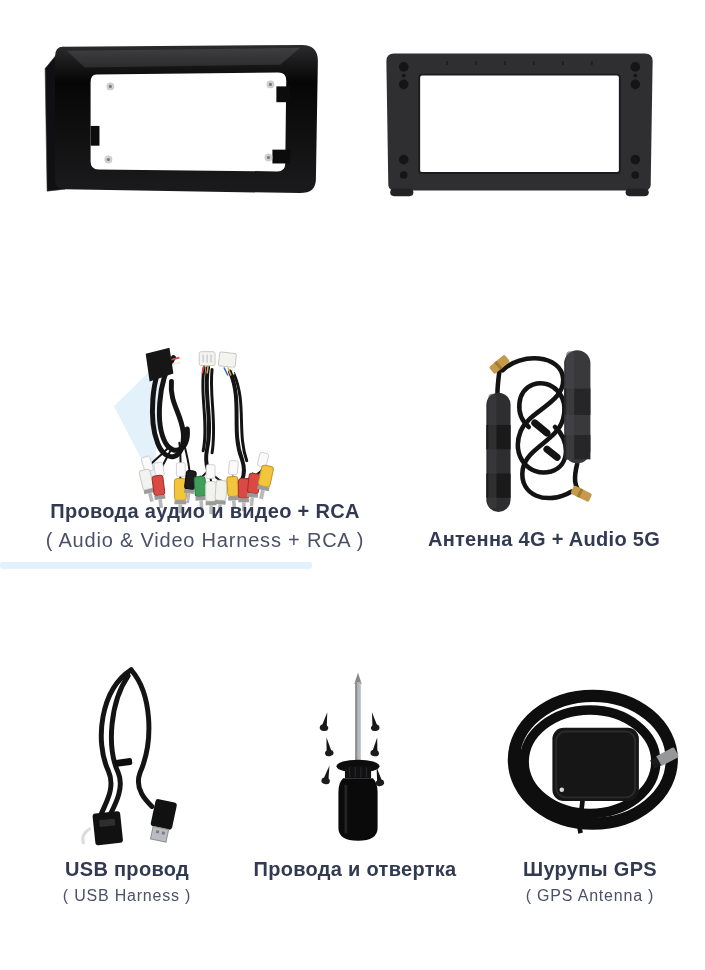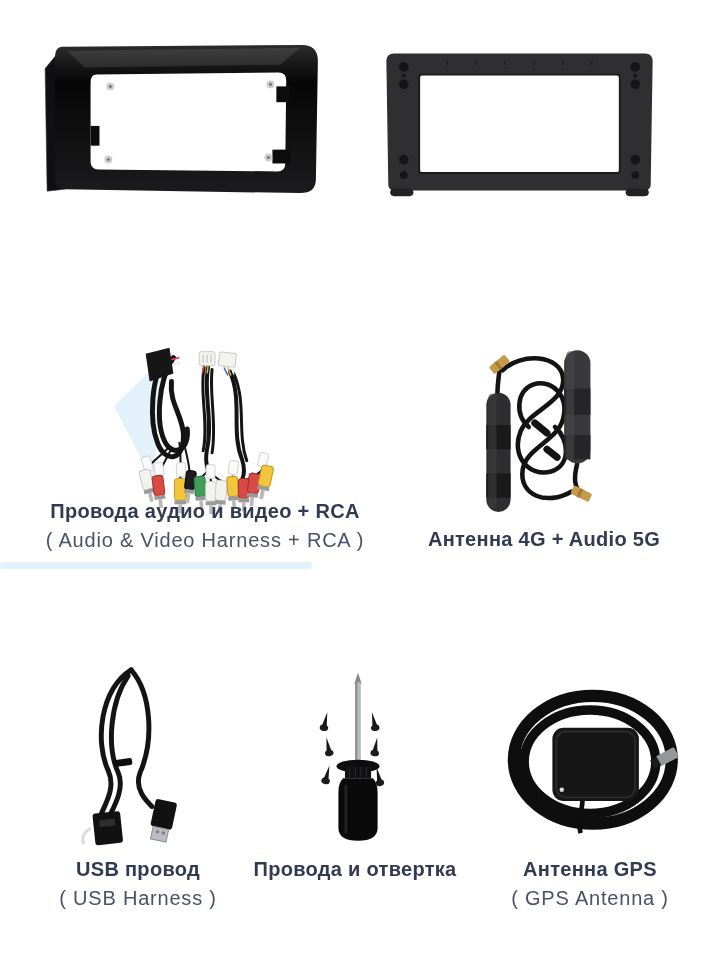--- a/index.html
+++ b/index.html
@@ -6,21 +6,21 @@
   #canvas{
     position:relative;width:705px;height:970px;background:#ffffff;
     font-family:"Liberation Sans",sans-serif;overflow:hidden;
   }
   .abs{position:absolute;}
   .caption{position:absolute;text-align:center;z-index:2;}
   .caption .ru{font-weight:bold;font-size:20px;color:#323a52;letter-spacing:.3px;}
   .caption .en{font-size:20px;color:#4a5168;letter-spacing:.8px;margin-top:6px;font-weight:normal;}
   .caption.title .ru{font-size:22px;}
   .caption.title .en{font-size:22px;margin-top:8px;letter-spacing:1px;}
-  .caption.small .en{font-size:20px;}
+  .caption.small .en{font-size:16px;}
   .watermark-line{
     position:absolute;left:0;top:562px;width:312px;height:7px;
     background:#ddeefb;opacity:.85;z-index:1;border-radius:3px;
   }
   svg{display:block;}
 </style>
 </head>
 <body>
 
 <div id="canvas">
@@ -321,27 +321,27 @@
         <rect x="64" y="74" width="84" height="70" rx="10" fill="none" stroke="#2b2b2b" stroke-width="2"></rect>
         <circle cx="70" cy="136" r="2.4" fill="#d8d8d8"></circle>
       </g>
       <g transform="translate(176,104) rotate(-28)">
         <rect x="-4" y="-6" width="22" height="12" rx="2" fill="#95979b"></rect>
         <rect x="-11" y="-5" width="8" height="10" fill="#1a1a1a"></rect>
       </g>
     </svg>
   </div>
 
-  <div class="caption small" style="left:28px;top:858px;width:220px;">
+  <div class="caption small" style="left:17px;top:858px;width:220px;">
     <div class="ru">USB провод</div>
     <div class="en">( USB Harness )</div>
   </div>
 
   <div class="caption small" style="left:230px;top:858px;width:250px;">
     <div class="ru">Провода и отвертка</div>
   </div>
 
   <div class="caption small" style="left:485px;top:858px;width:210px;">
-    <div class="ru">Антенна GPS</div>
+    <div class="ru">Шурупы GPS</div>
     <div class="en">( GPS Antenna )</div>
   </div>
 
 </div>
 
 </body></html>

